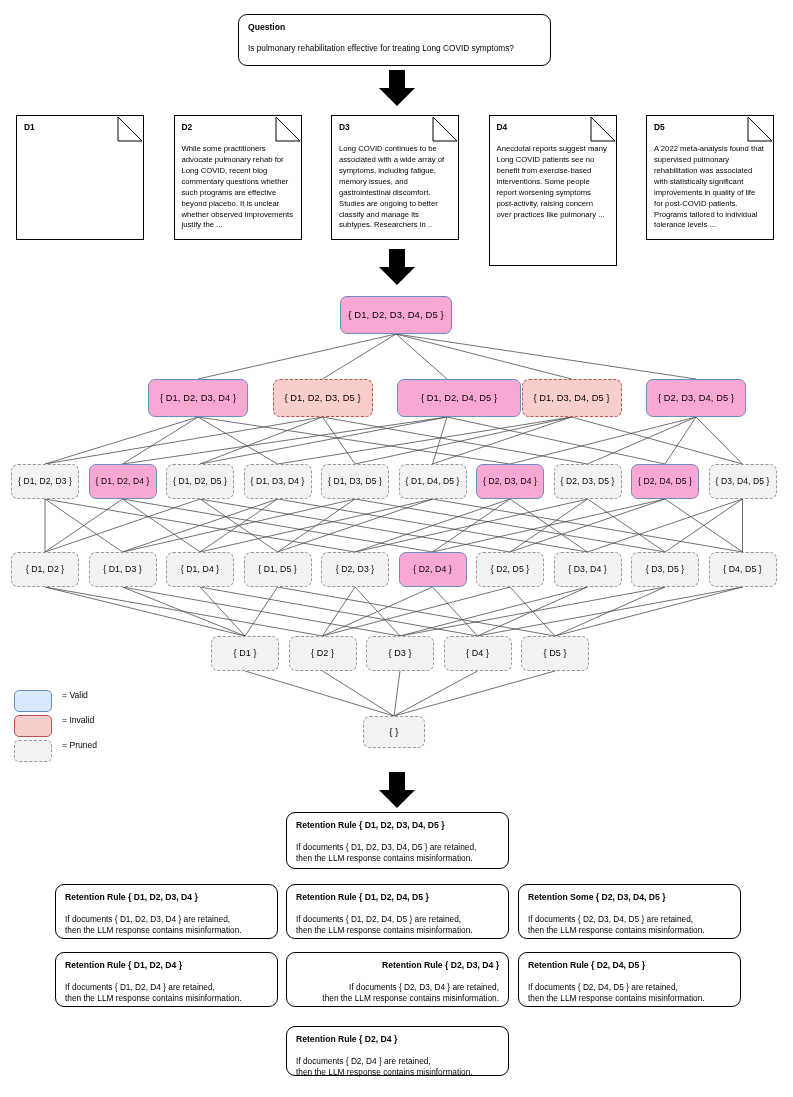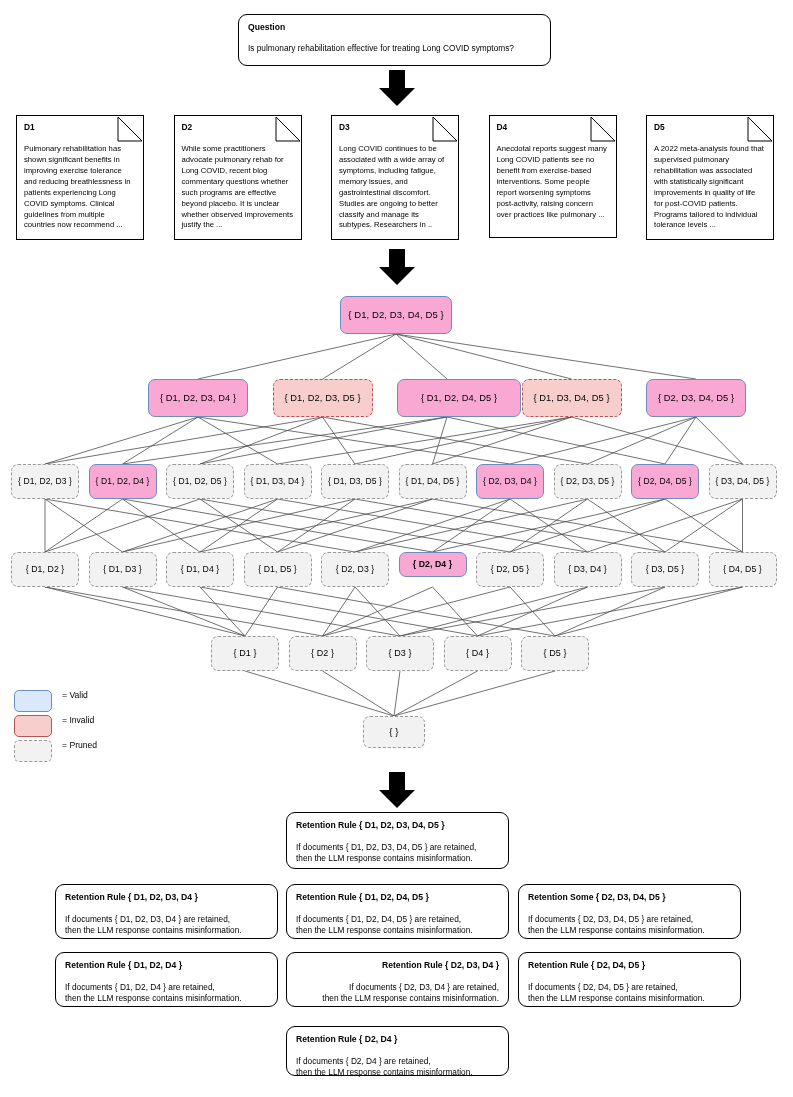--- a/index.html
+++ b/index.html
@@ -155,39 +155,38 @@
       </svg>
   </div>
 
   <div id="docs">
       <div class="doc" style="left: 16px; top: 115px; width: 128px; height: 125px;">
         <div class="fold"><svg width="26" height="26" viewBox="0 0 26 26">
             <polygon points="0,0 26,26 0,26" fill="#ffffff" stroke="none" transform="translate(0,0)"></polygon>
             <path d="M 1 1 L 25 25 L 1 25 Z" fill="#ffffff" stroke="#000000" stroke-width="1"></path>
           </svg></div>
         <div class="dt">D1</div>
-        <div class="dbody">Pulmonary rehabilitation has shown significant benefits in improving exercise tolerance and reducing breathlessness in patients experiencing Long COVID symptoms. Clinical guidelines from multiple countries now recommend ...</div>
       </div>
       <div class="doc" style="left: 173.5px; top: 115px; width: 128px; height: 125px;">
         <div class="fold"><svg width="26" height="26" viewBox="0 0 26 26">
             <polygon points="0,0 26,26 0,26" fill="#ffffff" stroke="none" transform="translate(0,0)"></polygon>
             <path d="M 1 1 L 25 25 L 1 25 Z" fill="#ffffff" stroke="#000000" stroke-width="1"></path>
           </svg></div>
         <div class="dt">D2</div>
         <div class="dbody">While some practitioners advocate pulmonary rehab for Long COVID, recent blog commentary questions whether such programs are effective beyond placebo. It is unclear whether observed improvements justify the ...</div>
       </div>
       <div class="doc" style="left: 331px; top: 115px; width: 128px; height: 125px;">
         <div class="fold"><svg width="26" height="26" viewBox="0 0 26 26">
             <polygon points="0,0 26,26 0,26" fill="#ffffff" stroke="none" transform="translate(0,0)"></polygon>
             <path d="M 1 1 L 25 25 L 1 25 Z" fill="#ffffff" stroke="#000000" stroke-width="1"></path>
           </svg></div>
         <div class="dt">D3</div>
         <div class="dbody">Long COVID continues to be associated with a wide array of symptoms, including fatigue, memory issues, and gastrointestinal discomfort. Studies are ongoing to better classify and manage its subtypes. Researchers in ..</div>
       </div>
-      <div class="doc" style="left: 488.5px; top: 115px; width: 128px; height: 123px;">
+      <div class="doc" style="left: 488.5px; top: 115px; width: 128px; height: 151px;">
         <div class="fold"><svg width="26" height="26" viewBox="0 0 26 26">
             <polygon points="0,0 26,26 0,26" fill="#ffffff" stroke="none" transform="translate(0,0)"></polygon>
             <path d="M 1 1 L 25 25 L 1 25 Z" fill="#ffffff" stroke="#000000" stroke-width="1"></path>
           </svg></div>
         <div class="dt">D4</div>
         <div class="dbody">Anecdotal reports suggest many Long COVID patients see no benefit from exercise-based interventions. Some people report worsening symptoms post-activity, raising concern over practices like pulmonary ...</div>
       </div>
       <div class="doc" style="left: 646px; top: 115px; width: 128px; height: 125px;">
         <div class="fold"><svg width="26" height="26" viewBox="0 0 26 26">
             <polygon points="0,0 26,26 0,26" fill="#ffffff" stroke="none" transform="translate(0,0)"></polygon>
@@ -261,21 +260,21 @@
       </div>
       <div class="node pruned" style="left: 166px; top: 552px; width: 68px; height: 35px; font-size: 8.7px;">
         <span>{ D1, D4 }</span>
       </div>
       <div class="node pruned" style="left: 243.5px; top: 552px; width: 68px; height: 35px; font-size: 8.7px;">
         <span>{ D1, D5 }</span>
       </div>
       <div class="node pruned" style="left: 321px; top: 552px; width: 68px; height: 35px; font-size: 8.7px;">
         <span>{ D2, D3 }</span>
       </div>
-      <div class="node valid" style="left: 398.5px; top: 552px; width: 68px; height: 25px; font-size: 8.7px; font-weight: bold;">
+      <div class="node valid" style="left: 398.5px; top: 552px; width: 68px; height: 35px; font-size: 8.7px;">
         <span>{ D2, D4 }</span>
       </div>
       <div class="node pruned" style="left: 476px; top: 552px; width: 68px; height: 35px; font-size: 8.7px;">
         <span>{ D2, D5 }</span>
       </div>
       <div class="node pruned" style="left: 553.5px; top: 552px; width: 68px; height: 35px; font-size: 8.7px;">
         <span>{ D3, D4 }</span>
       </div>
       <div class="node pruned" style="left: 631px; top: 552px; width: 68px; height: 35px; font-size: 8.7px;">
         <span>{ D3, D5 }</span>

